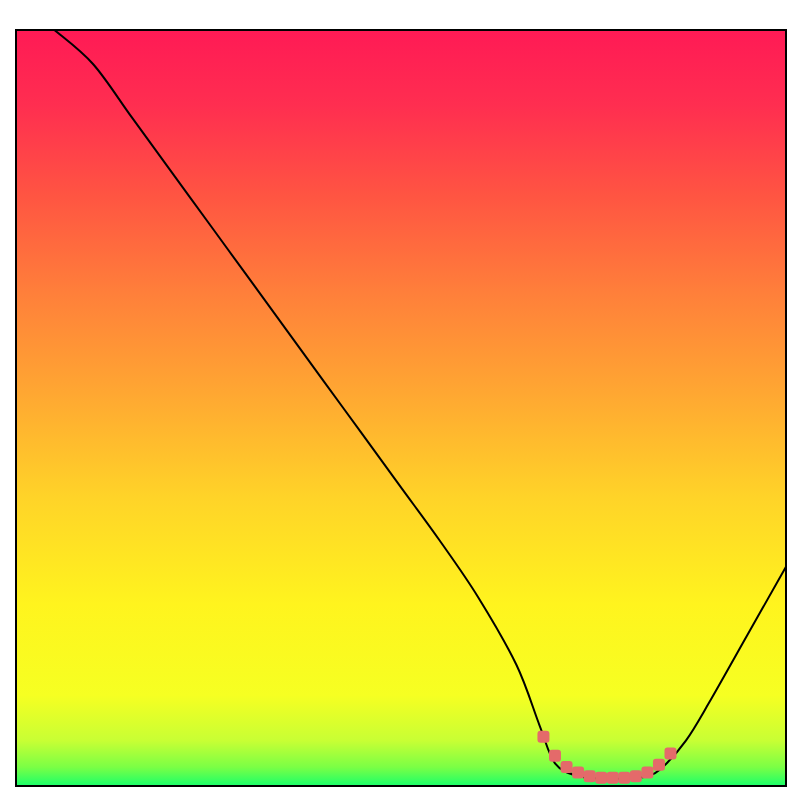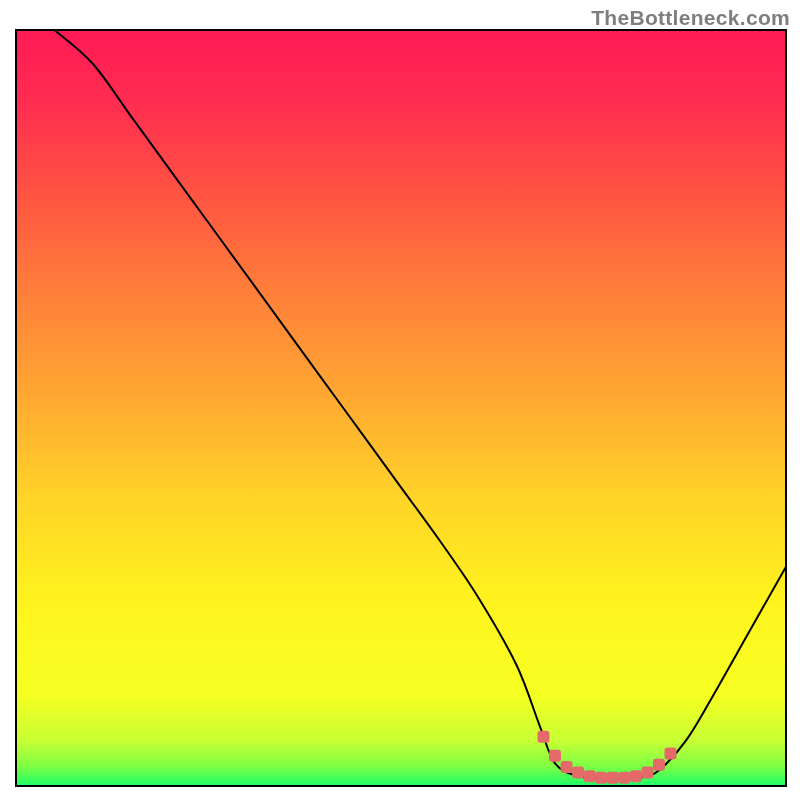--- a/index.html
+++ b/index.html
@@ -30,21 +30,20 @@
     top: 0;
     width: 800px;
     height: 800px;
     display: block;
   }
 </style>
 </head>
 <body>
 
 <div class="wrap">
-  <div class="attribution">TheBottleneck.com</div>
 
   <svg class="plot" viewBox="0 0 800 800" preserveAspectRatio="none">
     <defs>
       <linearGradient id="bg-grad" x1="0" y1="0" x2="0" y2="1">
           <stop offset="0.00%" stop-color="#ff1a55"></stop>
           <stop offset="10.00%" stop-color="#ff2e50"></stop>
           <stop offset="22.00%" stop-color="#ff5542"></stop>
           <stop offset="35.00%" stop-color="#ff803a"></stop>
           <stop offset="48.00%" stop-color="#ffa732"></stop>
           <stop offset="62.00%" stop-color="#ffd428"></stop>

